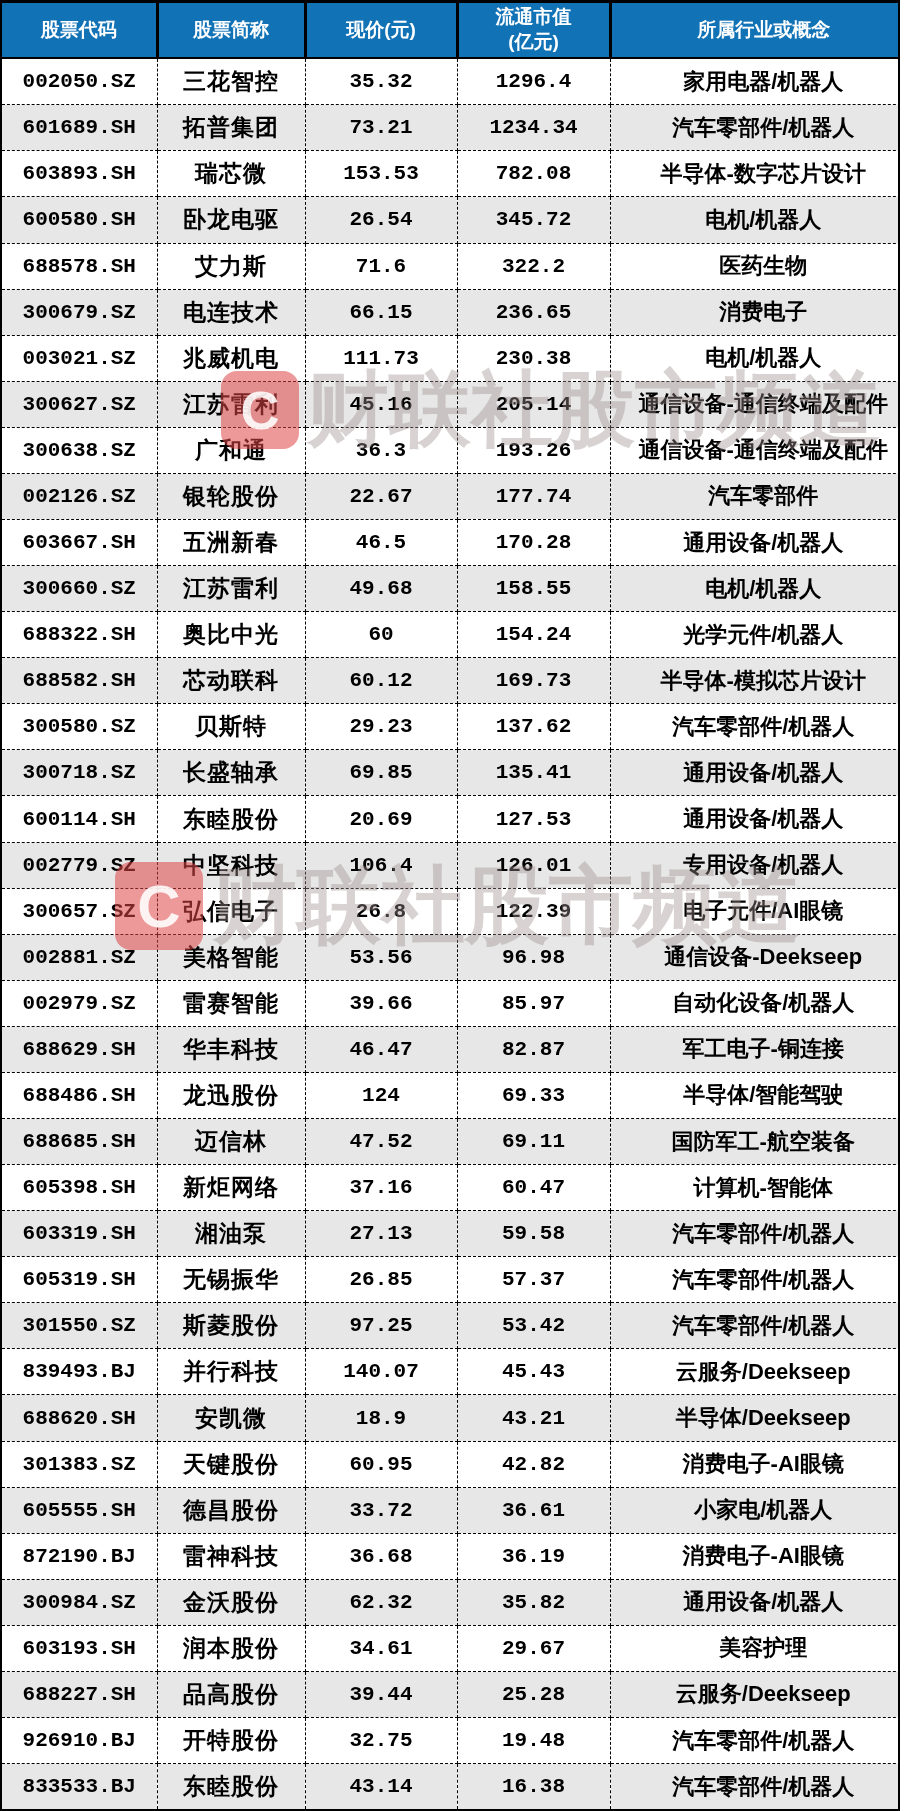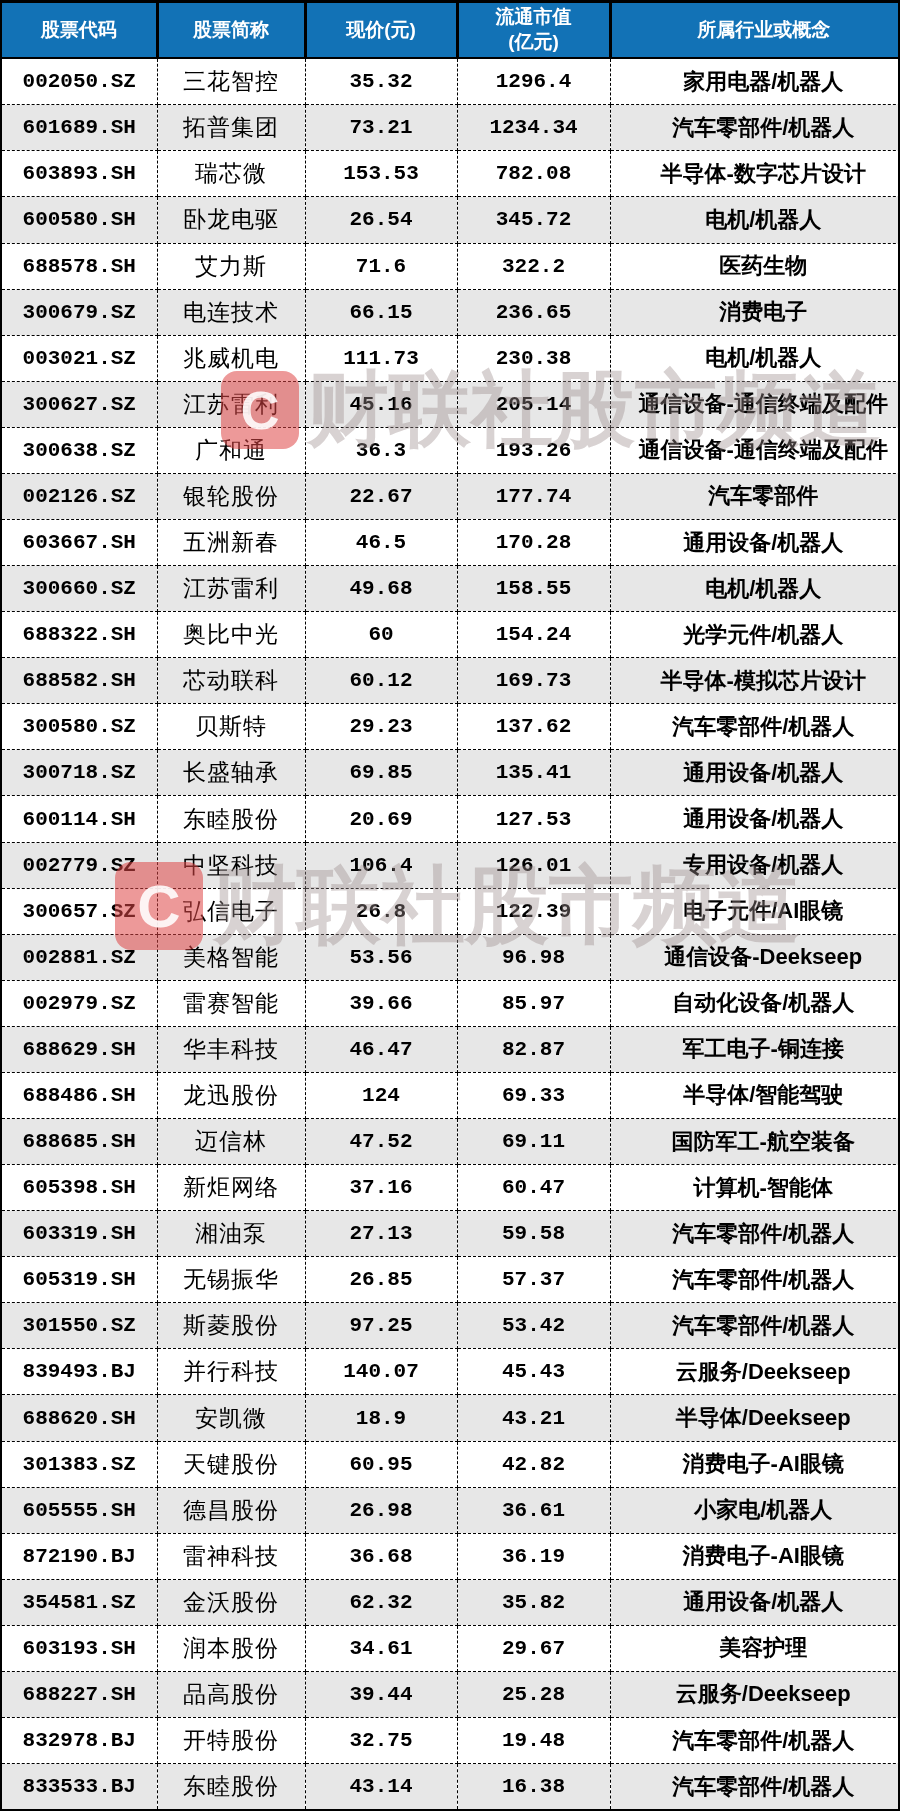--- a/index.html
+++ b/index.html
@@ -38,21 +38,21 @@
     overflow:hidden;white-space:nowrap;
   }
   tbody td:first-child{border-left:0;}
   tbody td:last-child{border-right:0;}
   tbody tr:last-child td{border-bottom:0;}
   tbody tr:nth-child(even){background:var(--row-alt,#e7e7e7);}
   .c-code,.c-price,.c-cap{
     font-family:"Liberation Mono","DejaVu Sans Mono",monospace;
     font-size:21px;font-weight:700;
   }
-  .c-name{font-size:23px;font-weight:400;letter-spacing:1px;}
+  .c-name{font-size:23px;font-weight:700;letter-spacing:1px;}
   .c-ind{font-size:22px;font-weight:600;}
   
   .wm{
     position:absolute;
     display:flex;align-items:center;
     pointer-events:none;z-index:5;
   }
   .wm-logo{
     display:flex;align-items:center;justify-content:center;
     background:rgba(223,70,70,0.55);
@@ -311,54 +311,54 @@
         <tr>
     <td class="c-code">301383.SZ</td>
     <td class="c-name">天键股份</td>
     <td class="c-price">60.95</td>
     <td class="c-cap">42.82</td>
     <td class="c-ind">消费电子-AI眼镜</td>
   </tr>
         <tr>
     <td class="c-code">605555.SH</td>
     <td class="c-name">德昌股份</td>
-    <td class="c-price">26.98</td>
+    <td class="c-price">33.72</td>
     <td class="c-cap">36.61</td>
     <td class="c-ind">小家电/机器人</td>
   </tr>
         <tr>
     <td class="c-code">872190.BJ</td>
     <td class="c-name">雷神科技</td>
     <td class="c-price">36.68</td>
     <td class="c-cap">36.19</td>
     <td class="c-ind">消费电子-AI眼镜</td>
   </tr>
         <tr>
-    <td class="c-code">354581.SZ</td>
+    <td class="c-code">300984.SZ</td>
     <td class="c-name">金沃股份</td>
     <td class="c-price">62.32</td>
     <td class="c-cap">35.82</td>
     <td class="c-ind">通用设备/机器人</td>
   </tr>
         <tr>
     <td class="c-code">603193.SH</td>
     <td class="c-name">润本股份</td>
     <td class="c-price">34.61</td>
     <td class="c-cap">29.67</td>
     <td class="c-ind">美容护理</td>
   </tr>
         <tr>
     <td class="c-code">688227.SH</td>
     <td class="c-name">品高股份</td>
     <td class="c-price">39.44</td>
     <td class="c-cap">25.28</td>
     <td class="c-ind">云服务/Deekseep</td>
   </tr>
         <tr>
-    <td class="c-code">832978.BJ</td>
+    <td class="c-code">926910.BJ</td>
     <td class="c-name">开特股份</td>
     <td class="c-price">32.75</td>
     <td class="c-cap">19.48</td>
     <td class="c-ind">汽车零部件/机器人</td>
   </tr>
         <tr>
     <td class="c-code">833533.BJ</td>
     <td class="c-name">东睦股份</td>
     <td class="c-price">43.14</td>
     <td class="c-cap">16.38</td>

